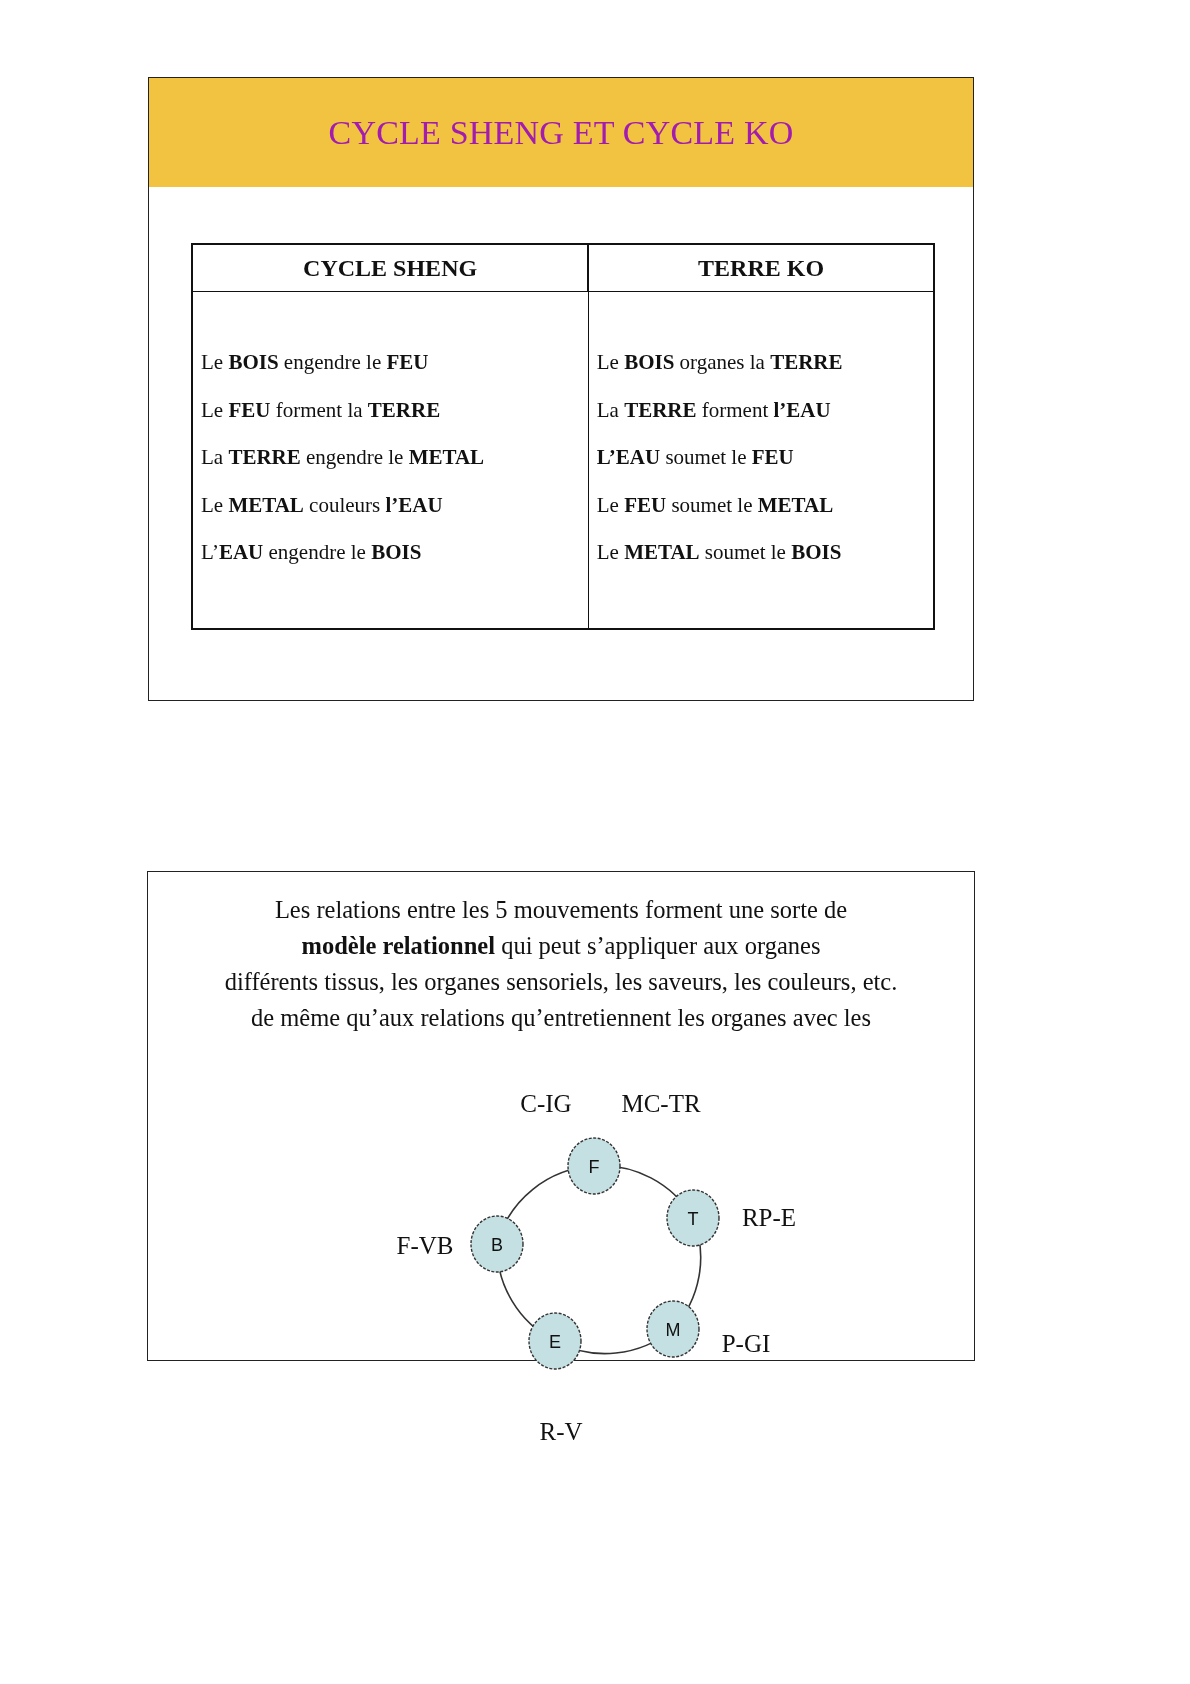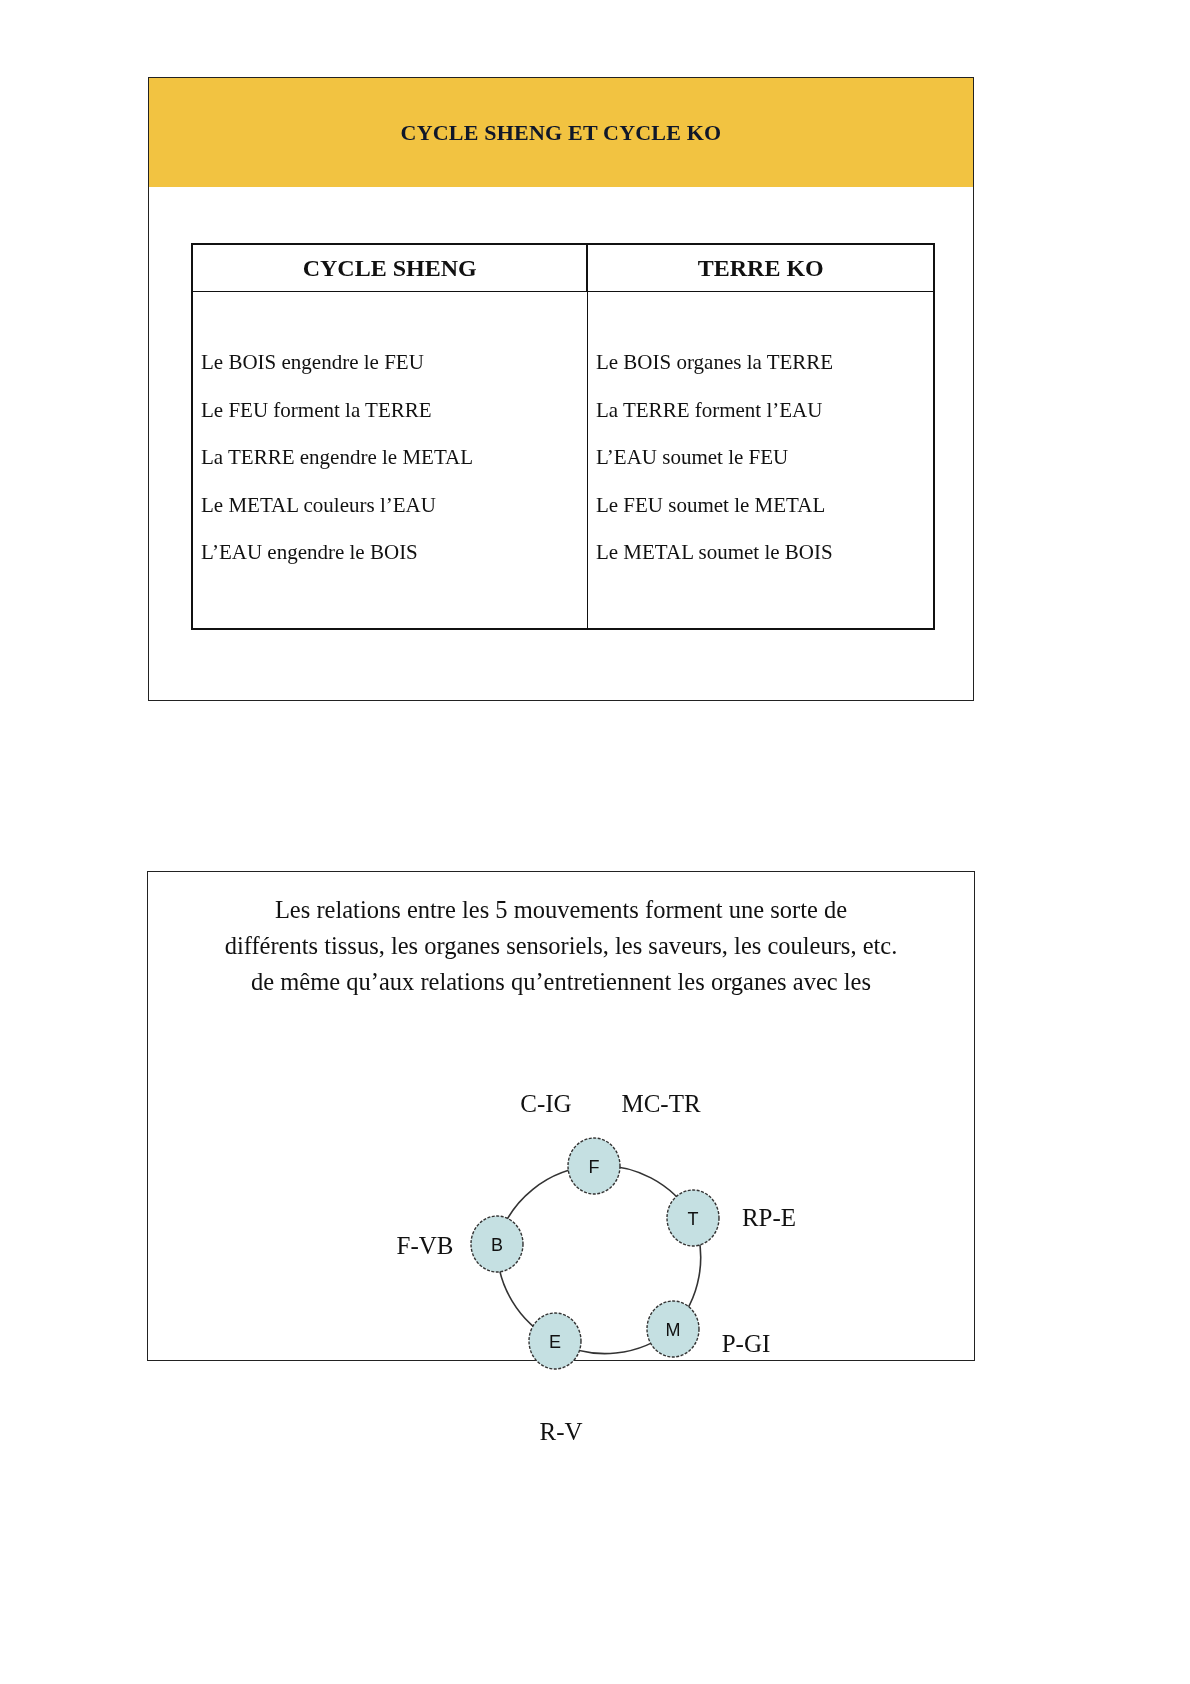--- a/index.html
+++ b/index.html
@@ -3,27 +3,27 @@
 <meta charset="utf-8">
 <style>
   html, body { margin:0; padding:0; background:#ffffff; }
   body { width:1190px; height:1684px; position:relative; overflow:hidden; font-family:"Liberation Serif", serif; color:#111; }
 
   .slide { position:absolute; border:1.5px solid #222; background:#fff; box-sizing:border-box; }
   #slide1 { left:148px; top:77px; width:826px; height:624px; }
   #slide2 { left:147px; top:871px; width:828px; height:490px; }
 
   .banner { position:absolute; left:0; top:0; right:0; height:109px; background:#f2c341; display:flex; align-items:center; justify-content:center; }
-  .banner-title { font-weight:bold; font-size:22px; letter-spacing:0.2px; color:#0f172a; }
+  .banner-title { font-weight:normal; font-size:34px; letter-spacing:0.2px; color:#a21caf; }
 
   table.cycles { position:absolute; left:42px; top:165px; width:744px; height:387px; border-collapse:collapse; border:2.5px solid #111; }
   table.cycles th { height:46px; border:2px solid #111; border-bottom:1.5px solid #111; font-size:24px; font-weight:bold; text-align:center; padding:0; vertical-align:middle; }
   table.cycles td { border-left:1.5px solid #111; vertical-align:top; padding:47px 0 0 8px; }
   .rel { font-size:21px; line-height:47.5px; height:47.5px; white-space:nowrap; }
-  .rel b { font-weight:normal; }
+  .rel b { font-weight:bold; }
 
   .intro { position:absolute; left:0; right:0; top:20px; text-align:center; font-size:24.5px; line-height:36px; }
   .intro p { margin:0; }
 
   #diagram { position:absolute; left:0; top:0; width:828px; height:621px; }
   .node-letter { font-family:"Liberation Sans", sans-serif; font-size:18px; fill:#111; }
   .organ-label { font-family:"Liberation Serif", serif; font-size:25px; fill:#111; }
 </style>
 </head>
 <body>
@@ -57,20 +57,21 @@
           <div class="rel"><span>Le </span><b>METAL</b><span> soumet le </span><b>BOIS</b></div>
         </td>
       </tr>
     </tbody>
   </table>
 </div>
 
 <div id="slide2" class="slide">
   <div class="intro">
     <p>Les relations entre les 5 mouvements forment une sorte de</p>
+    <p><b>modèle relationnel</b><span> qui peut s’appliquer aux organes</span></p>
     <p>différents tissus, les organes sensoriels, les saveurs, les couleurs, etc.</p>
     <p>de même qu’aux relations qu’entretiennent les organes avec les</p>
   </div>
 
   <svg id="diagram" viewBox="0 0 828 621">
 
     <g id="ring" fill="none" stroke="#333" stroke-width="1.6">
         <path d="M446,294 A106,106 0 0 1 545,346"></path>
         <path d="M545,346 A106,106 0 0 1 525,457"></path>
         <path d="M525,457 A106,106 0 0 1 407,469"></path>

